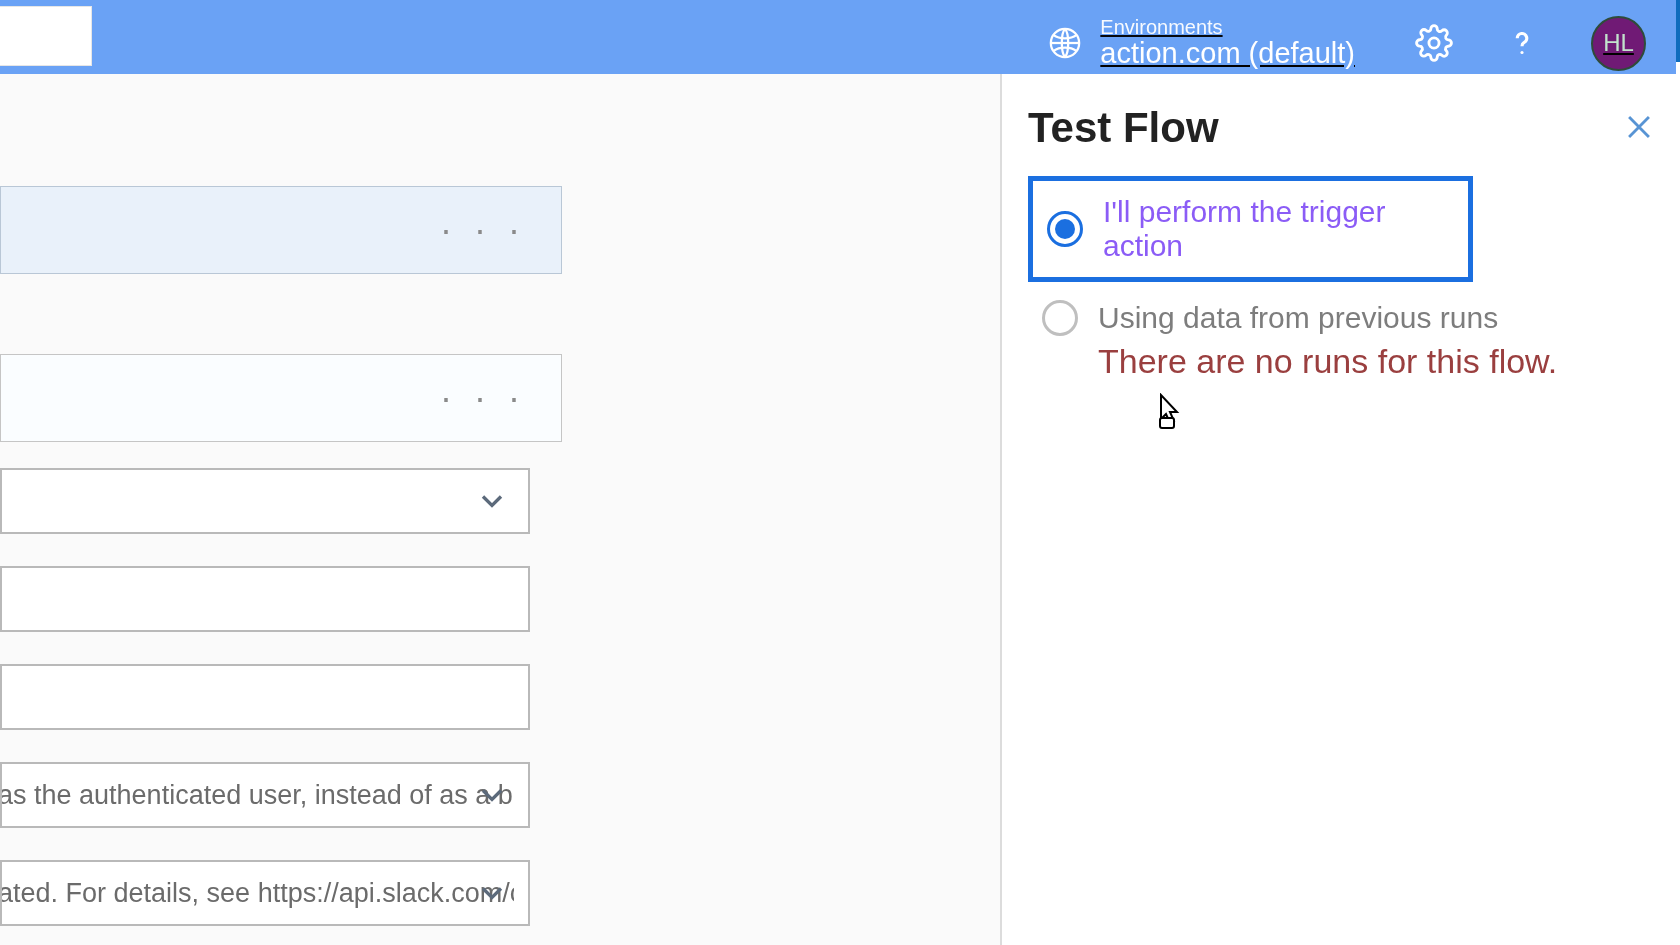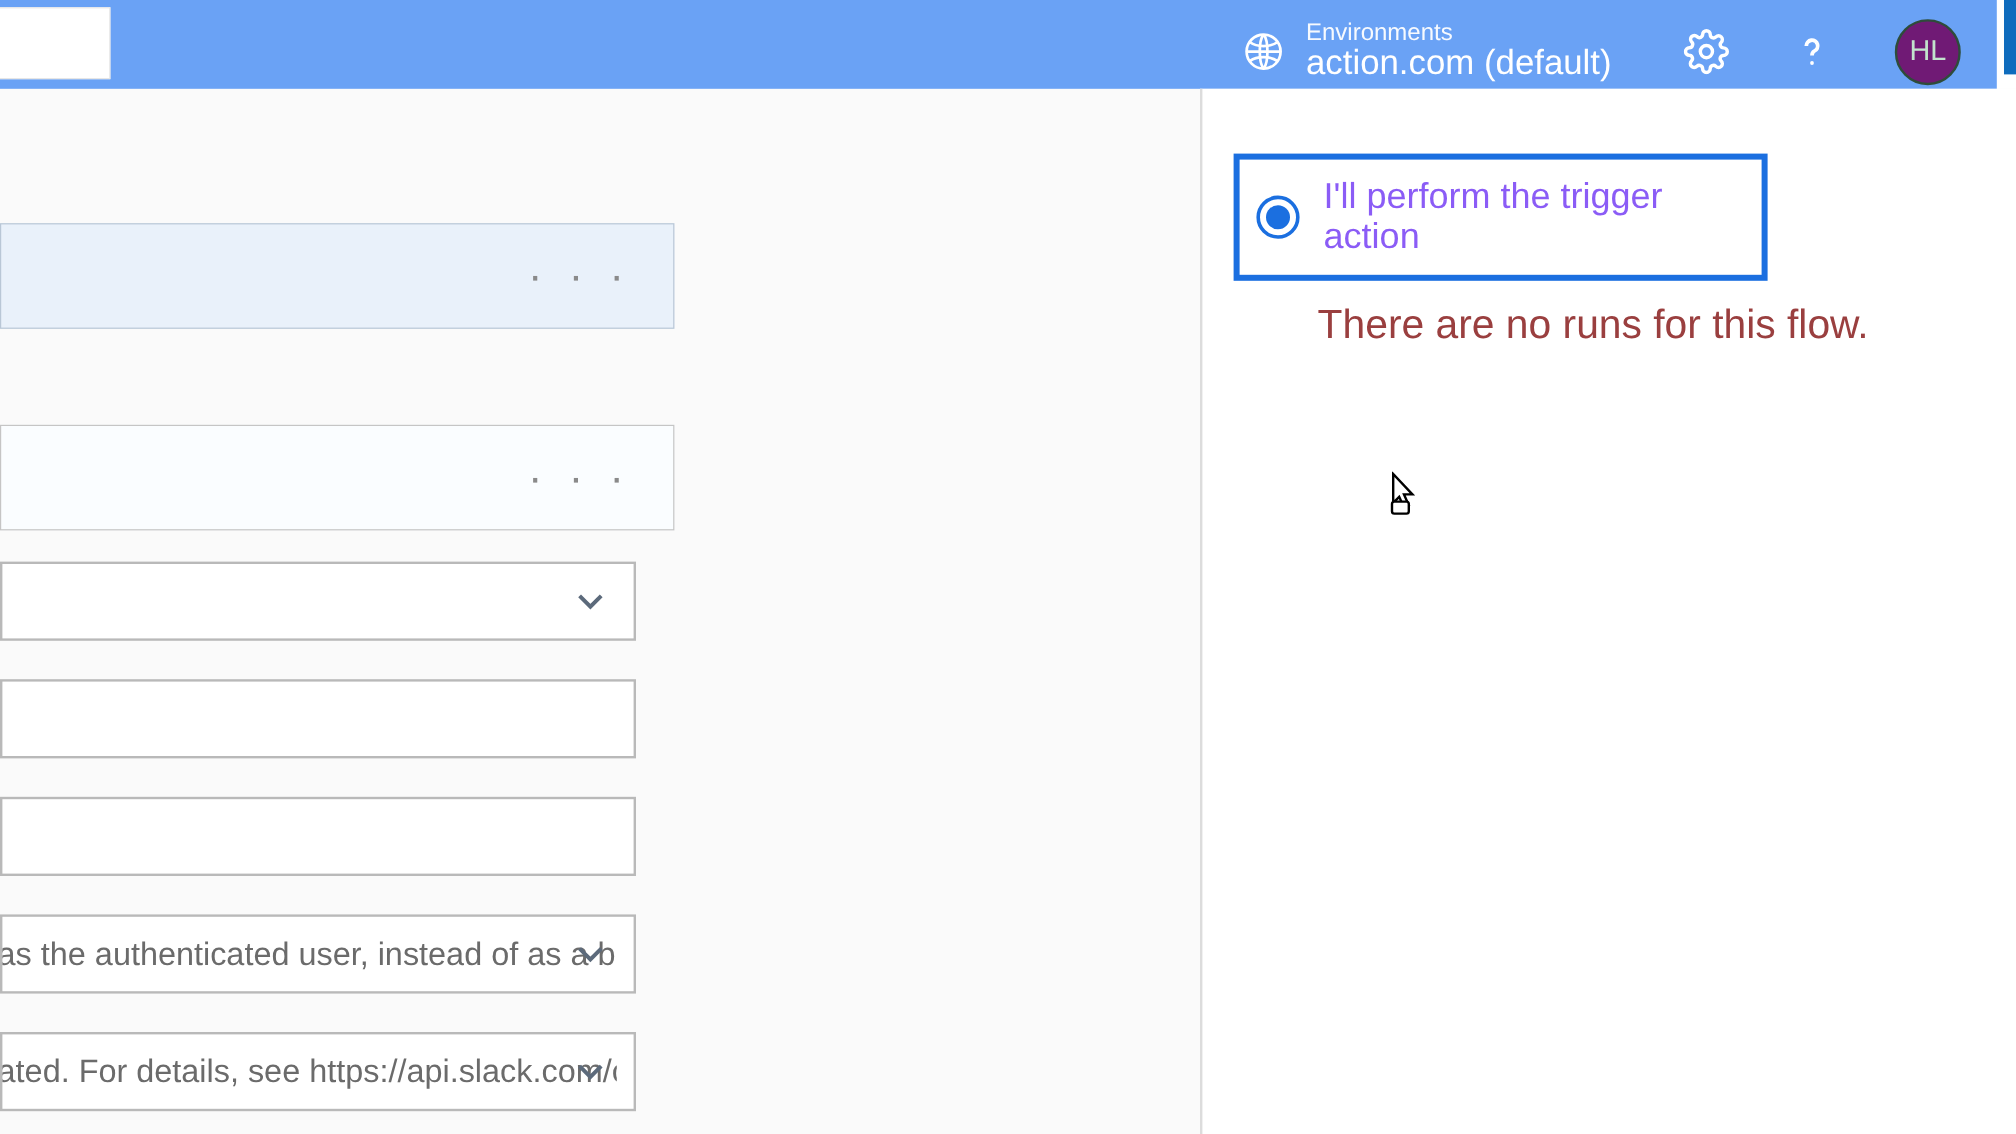--- a/index.html
+++ b/index.html
@@ -14,25 +14,26 @@
     overflow: hidden;
     position: relative;
     background: #fff;
   }
 
   
   .topbar {
     position: absolute;
     top: 0;
     left: 0;
-    right: 16px;
+    right: 4px;
     height: 86px;
     background: #6aa2f5;
     display: flex;
     align-items: center;
+    text-decoration: underline;
   }
   .waffle {
     width: 94px;
     height: 60px;
     background: #ffffff;
     margin-top: -14px; 
     margin-left: -2px;
     border: 1px solid #e6e6e6;
   }
   .topbar-spacer { flex: 1; }
@@ -324,29 +325,41 @@
         <svg viewBox="0 0 24 24" fill="none" stroke="currentColor" stroke-width="2.2">
             <path d="M6 9l6 6 6-6"></path>
           </svg>
       </span>
     </div>
 
   </div>
 </div>
 
 <div class="panel">
+  <div class="panel-header">
+    <div class="panel-title">Test Flow</div>
+    <span class="close">
+      <svg viewBox="0 0 24 24" fill="none" stroke="currentColor" stroke-width="2">
+          <path d="M5 5l14 14M19 5L5 19"></path>
+        </svg>
+    </span>
+  </div>
 
   <div class="opt-highlight">
     <div class="opt">
       <span class="radio checked"></span>
       <span class="opt-label">I'll perform the trigger action</span>
     </div>
   </div>
 
   <div class="opt-dis">
+    <div class="row">
+      <span class="radio dis"></span>
+      <span class="opt-label">Using data from previous runs</span>
+    </div>
     <div class="hint">There are no runs for this flow.</div>
   </div>
 
 </div>
 
 <div class="cursor">
   <svg viewBox="0 0 32 40">
     <path d="M9 2 L9 26 L14 21 L18 30 L22 28 L18 19 L25 19 Z" fill="#ffffff" stroke="#000" stroke-width="2"></path>
     <rect x="8" y="25" width="14" height="10" rx="2" fill="#fff" stroke="#000" stroke-width="2"></rect>
   </svg>

